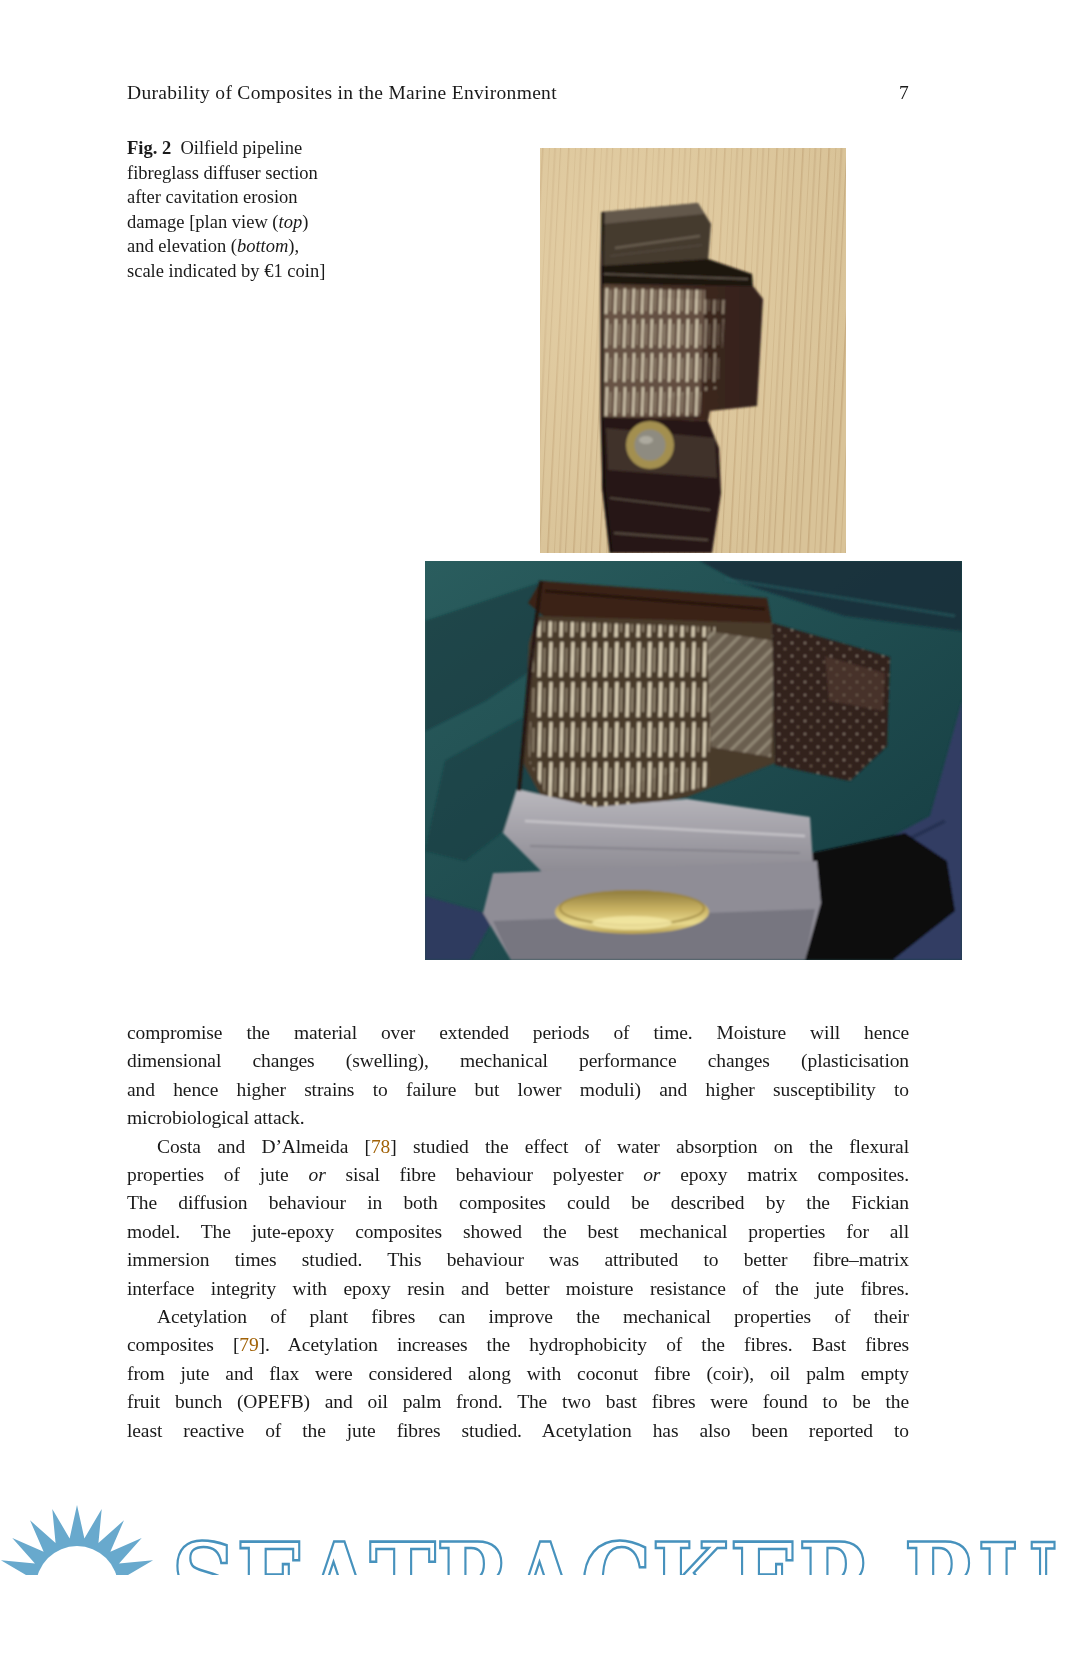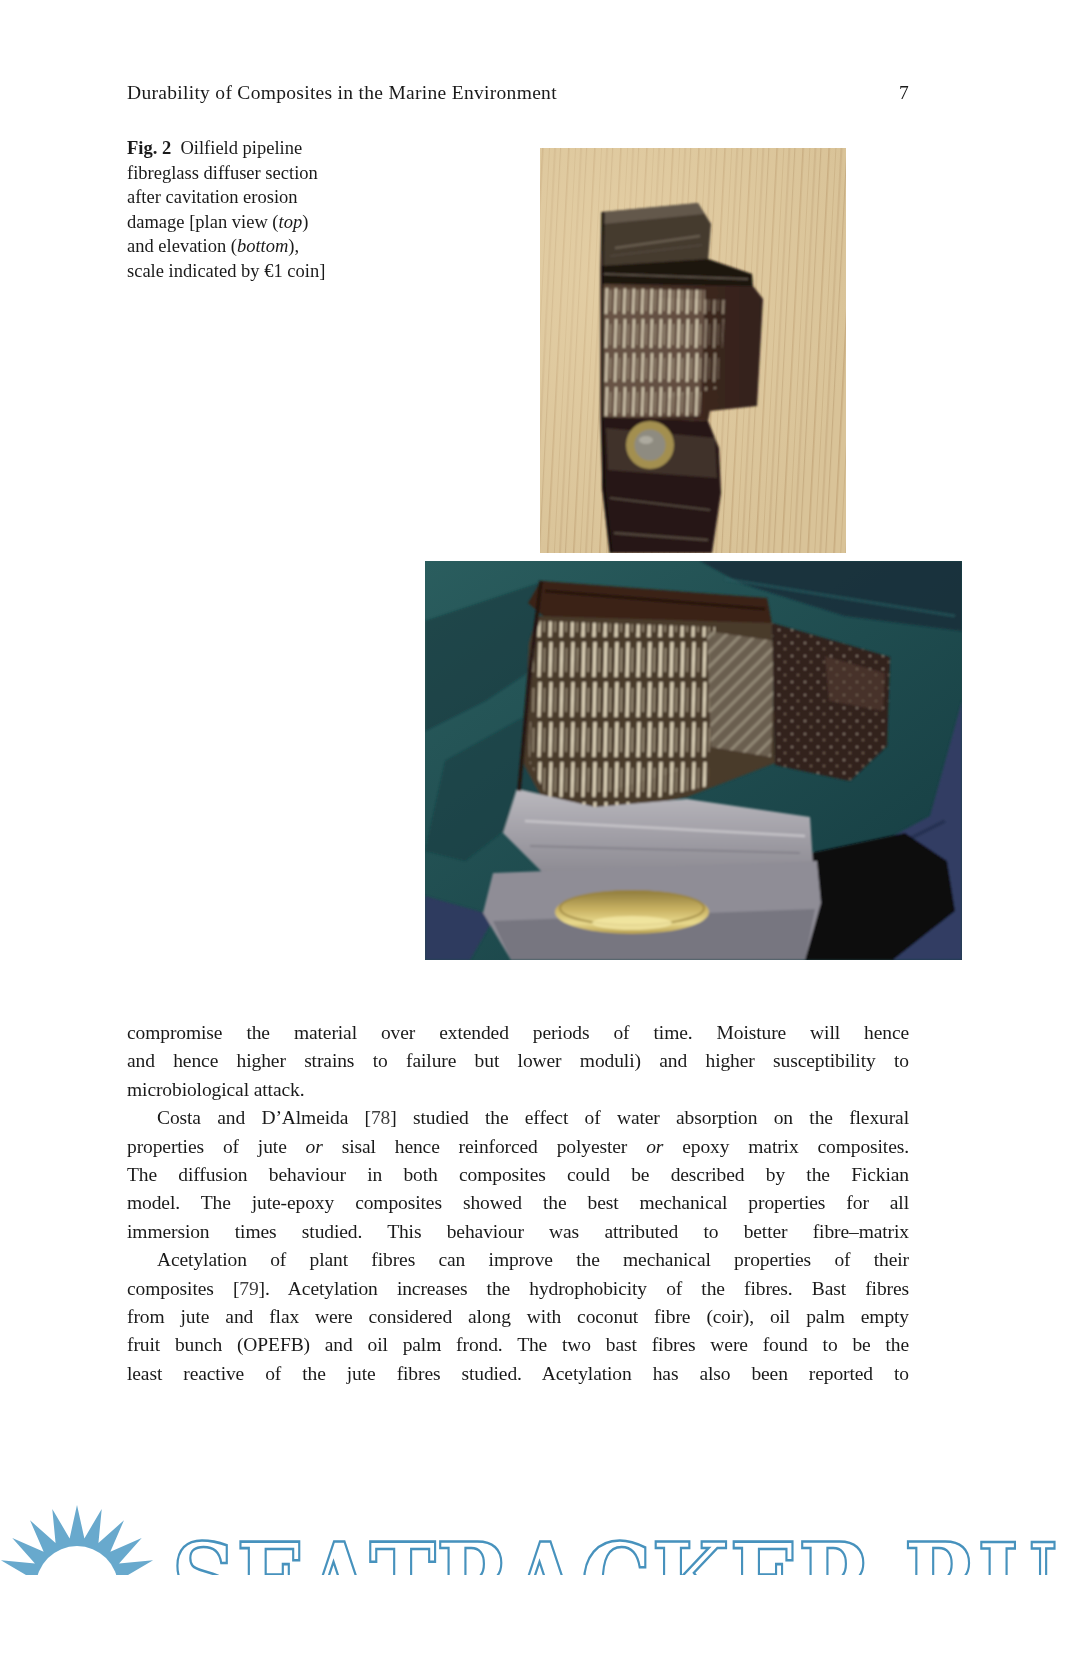--- a/index.html
+++ b/index.html
@@ -15,21 +15,21 @@
   .caption .tline{text-align:left;}
 
   
   .bodytext{position:absolute;left:127px;top:1019px;width:782px;font-size:19.5px;
             line-height:28.4px;letter-spacing:-0.1px;}
   .tline{text-align:justify;font-family:Liberation Serif, serif;}
   .tline.just{text-align-last:justify;}
   .tline.ind{padding-left:30px;}
   .b{font-weight:bold;}
   .i{font-style:italic;}
-  .ref-link{color:#404040;}
+  .ref-link{color:#a16207;}
 
   
   .photo{position:absolute;overflow:hidden;}
   .photo-top{left:540px;top:148px;width:306px;height:405px;}
   .photo-bottom{left:425px;top:561px;width:537px;height:399px;}
   .photo svg{display:block;}
 
   
   .wm-sun{position:absolute;left:-3px;top:1505px;width:160px;height:160px;}
   .wm-text{position:absolute;left:166px;top:1537px;width:897px;height:102px;text-align:right;}
@@ -184,27 +184,29 @@
         <ellipse cx="207" cy="347" rx="72" ry="17" fill="none" stroke="#9a8440" stroke-width="2" opacity="0.8"></ellipse>
         <ellipse cx="207" cy="362" rx="40" ry="7" fill="#f2e7a4" opacity="0.8"></ellipse>
 
         <polyline points="116,20 104,120 94,230" fill="none" stroke="#241510" stroke-width="4" opacity="0.9"></polyline>
       </g>
     </svg>
   </div>
 
   <div class="bodytext">
       <div class="tline just"><span>compromise the material over extended periods of time. Moisture will hence</span></div>
+      <div class="tline just"><span>dimensional changes (swelling), mechanical performance changes (plasticisation</span></div>
       <div class="tline just"><span>and hence higher strains to failure but lower moduli) and higher susceptibility to</span></div>
       <div class="tline"><span>microbiological attack.</span></div>
       <div class="tline just ind"><span>Costa and D’Almeida [</span><span class="ref-link">78</span><span>] studied the effect of water absorption on the flexural</span></div>
-      <div class="tline just"><span>properties of jute </span><span class="i">or</span><span> sisal hence reinforced polyester </span><span class="i">or</span><span> epoxy matrix composites.</span></div>
+      <div class="tline just"><span>properties of jute </span><span class="i">or</span><span> sisal fibre behaviour polyester </span><span class="i">or</span><span> epoxy matrix composites.</span></div>
       <div class="tline just"><span>The diffusion behaviour in both composites could be described by the Fickian</span></div>
       <div class="tline just"><span>model. The jute-epoxy composites showed the best mechanical properties for all</span></div>
       <div class="tline just"><span>immersion times studied. This behaviour was attributed to better fibre–matrix</span></div>
+      <div class="tline just"><span>interface integrity with epoxy resin and better moisture resistance of the jute fibres.</span></div>
       <div class="tline just ind"><span>Acetylation of plant fibres can improve the mechanical properties of their</span></div>
       <div class="tline just"><span>composites [</span><span class="ref-link">79</span><span>]. Acetylation increases the hydrophobicity of the fibres. Bast fibres</span></div>
       <div class="tline just"><span>from jute and flax were considered along with coconut fibre (coir), oil palm empty</span></div>
       <div class="tline just"><span>fruit bunch (OPEFB) and oil palm frond. The two bast fibres were found to be the</span></div>
       <div class="tline just"><span>least reactive of the jute fibres studied. Acetylation has also been reported to</span></div>
     </div>
 
   <div class="wm-sun">
     <svg width="160" height="160" viewBox="0 0 156 156" xmlns="http://www.w3.org/2000/svg">
       <polygon fill="#68a9cd" points="

